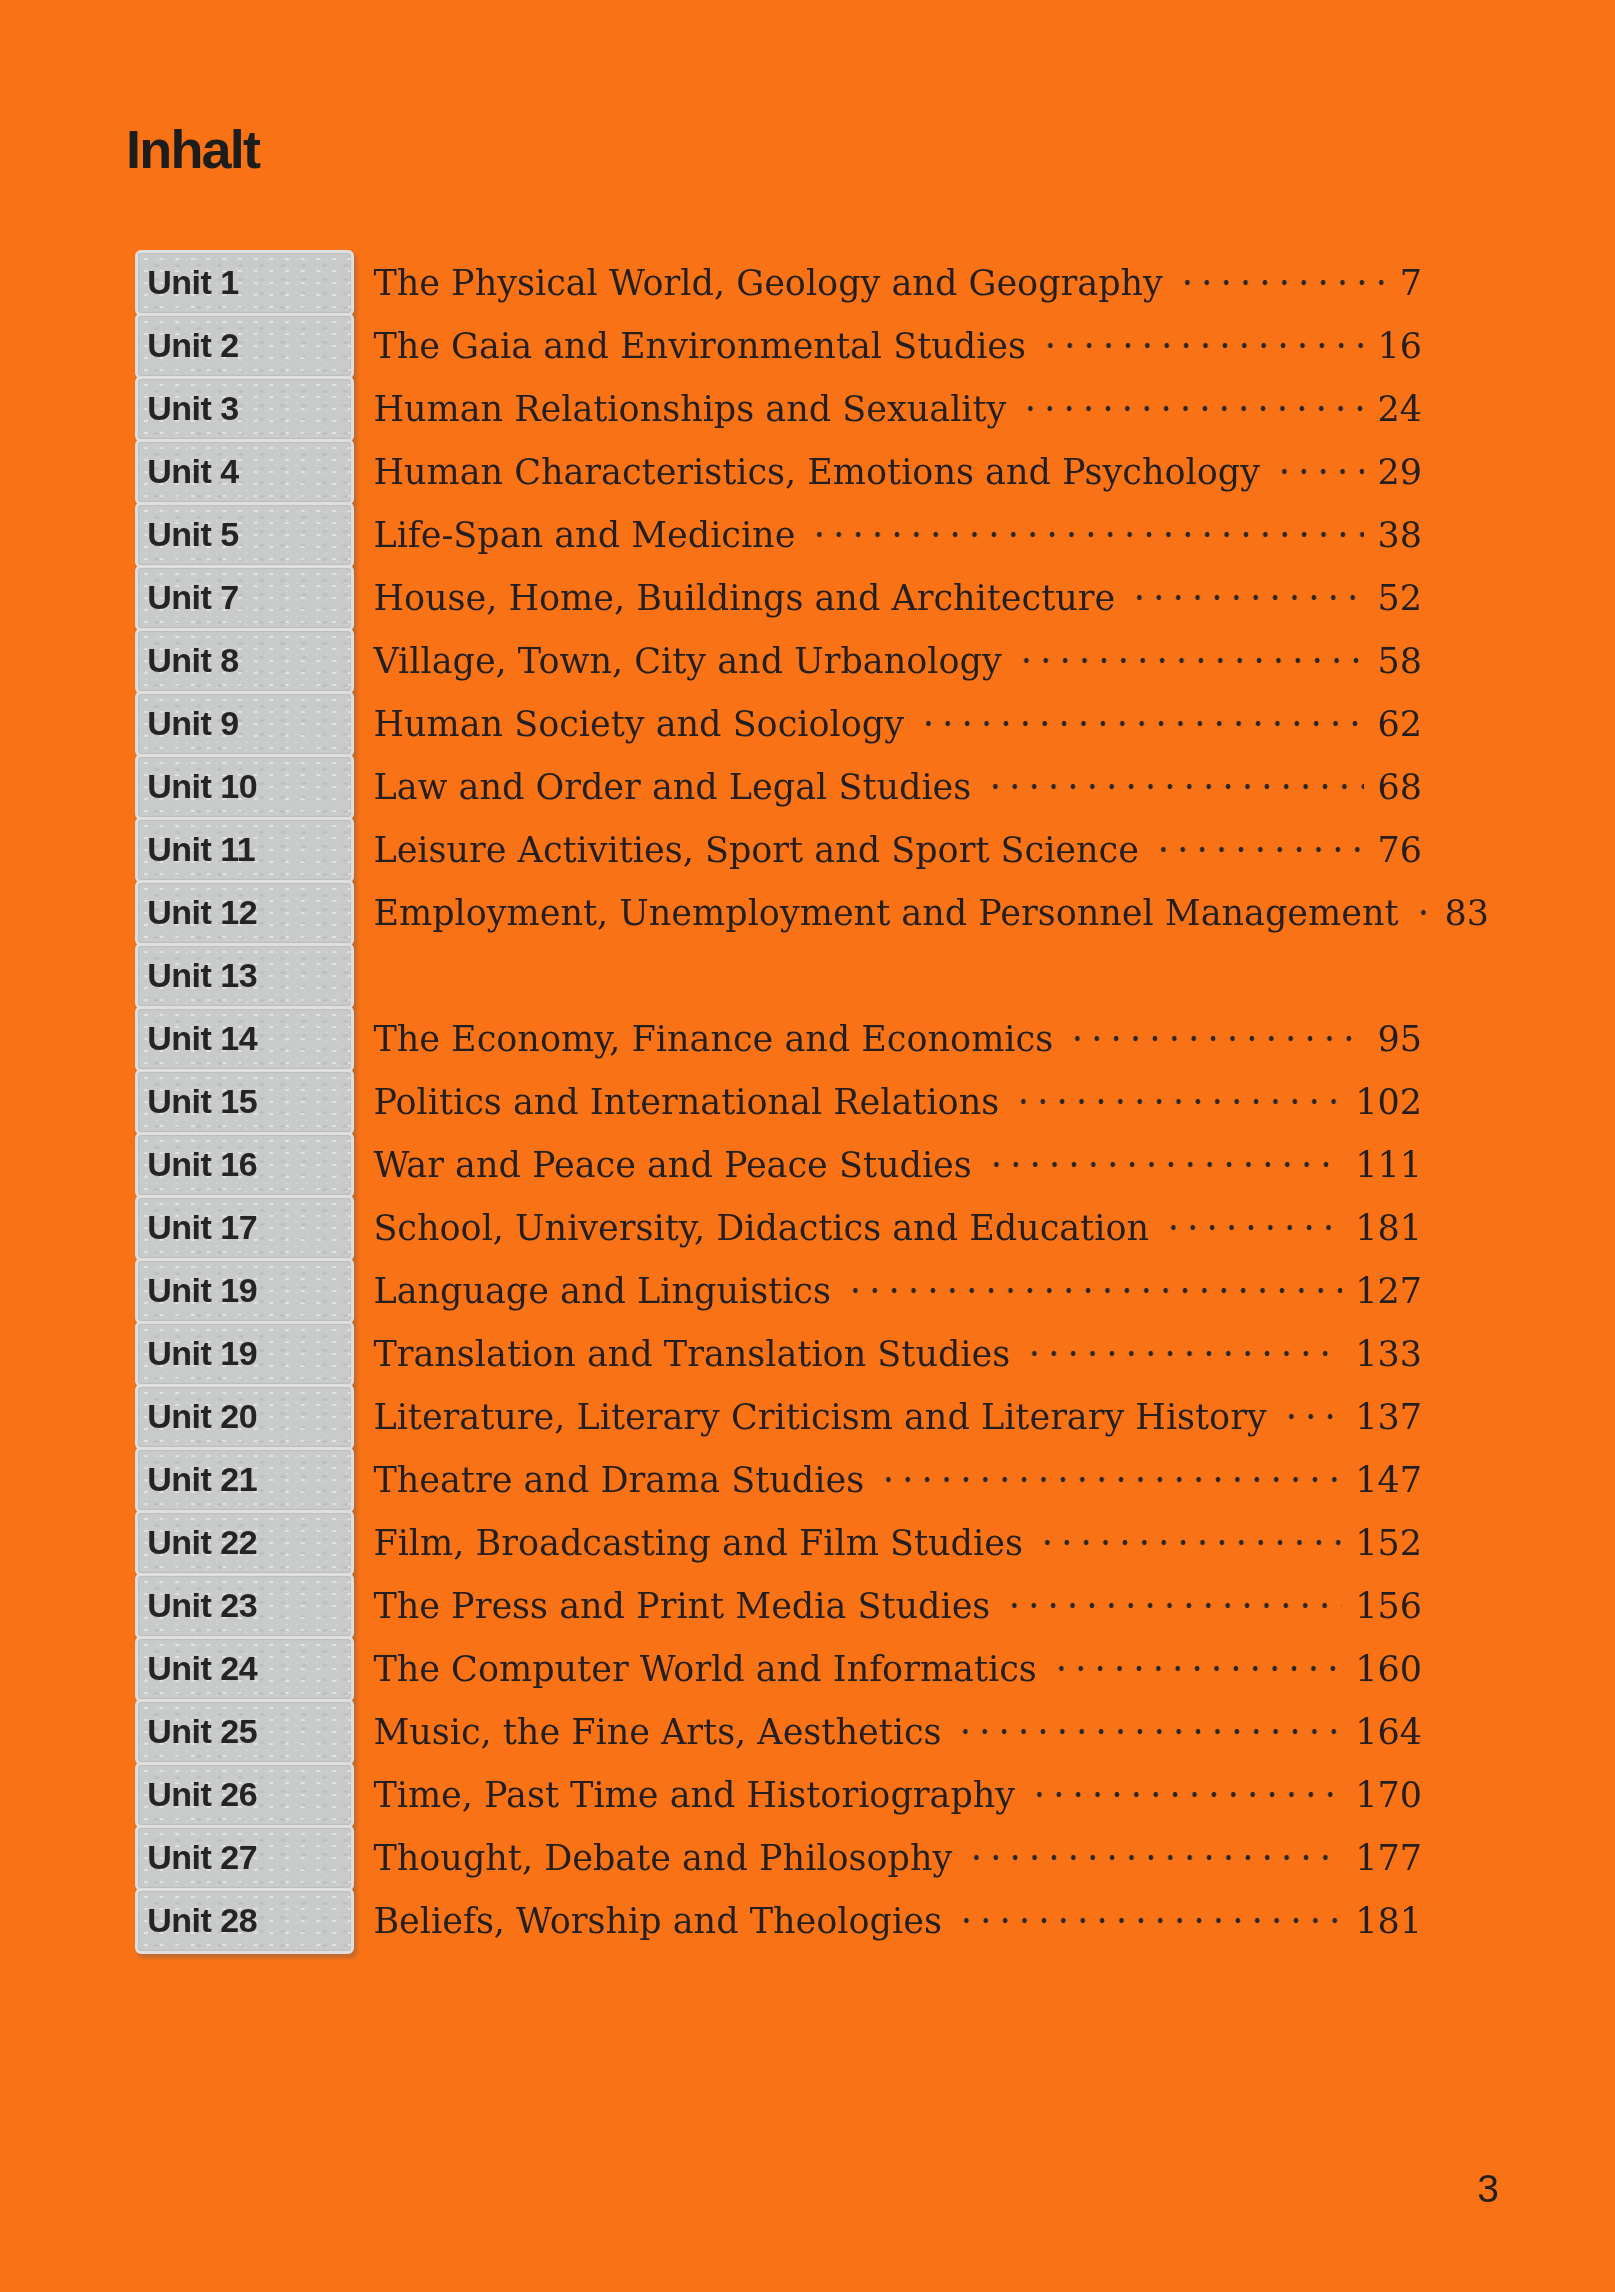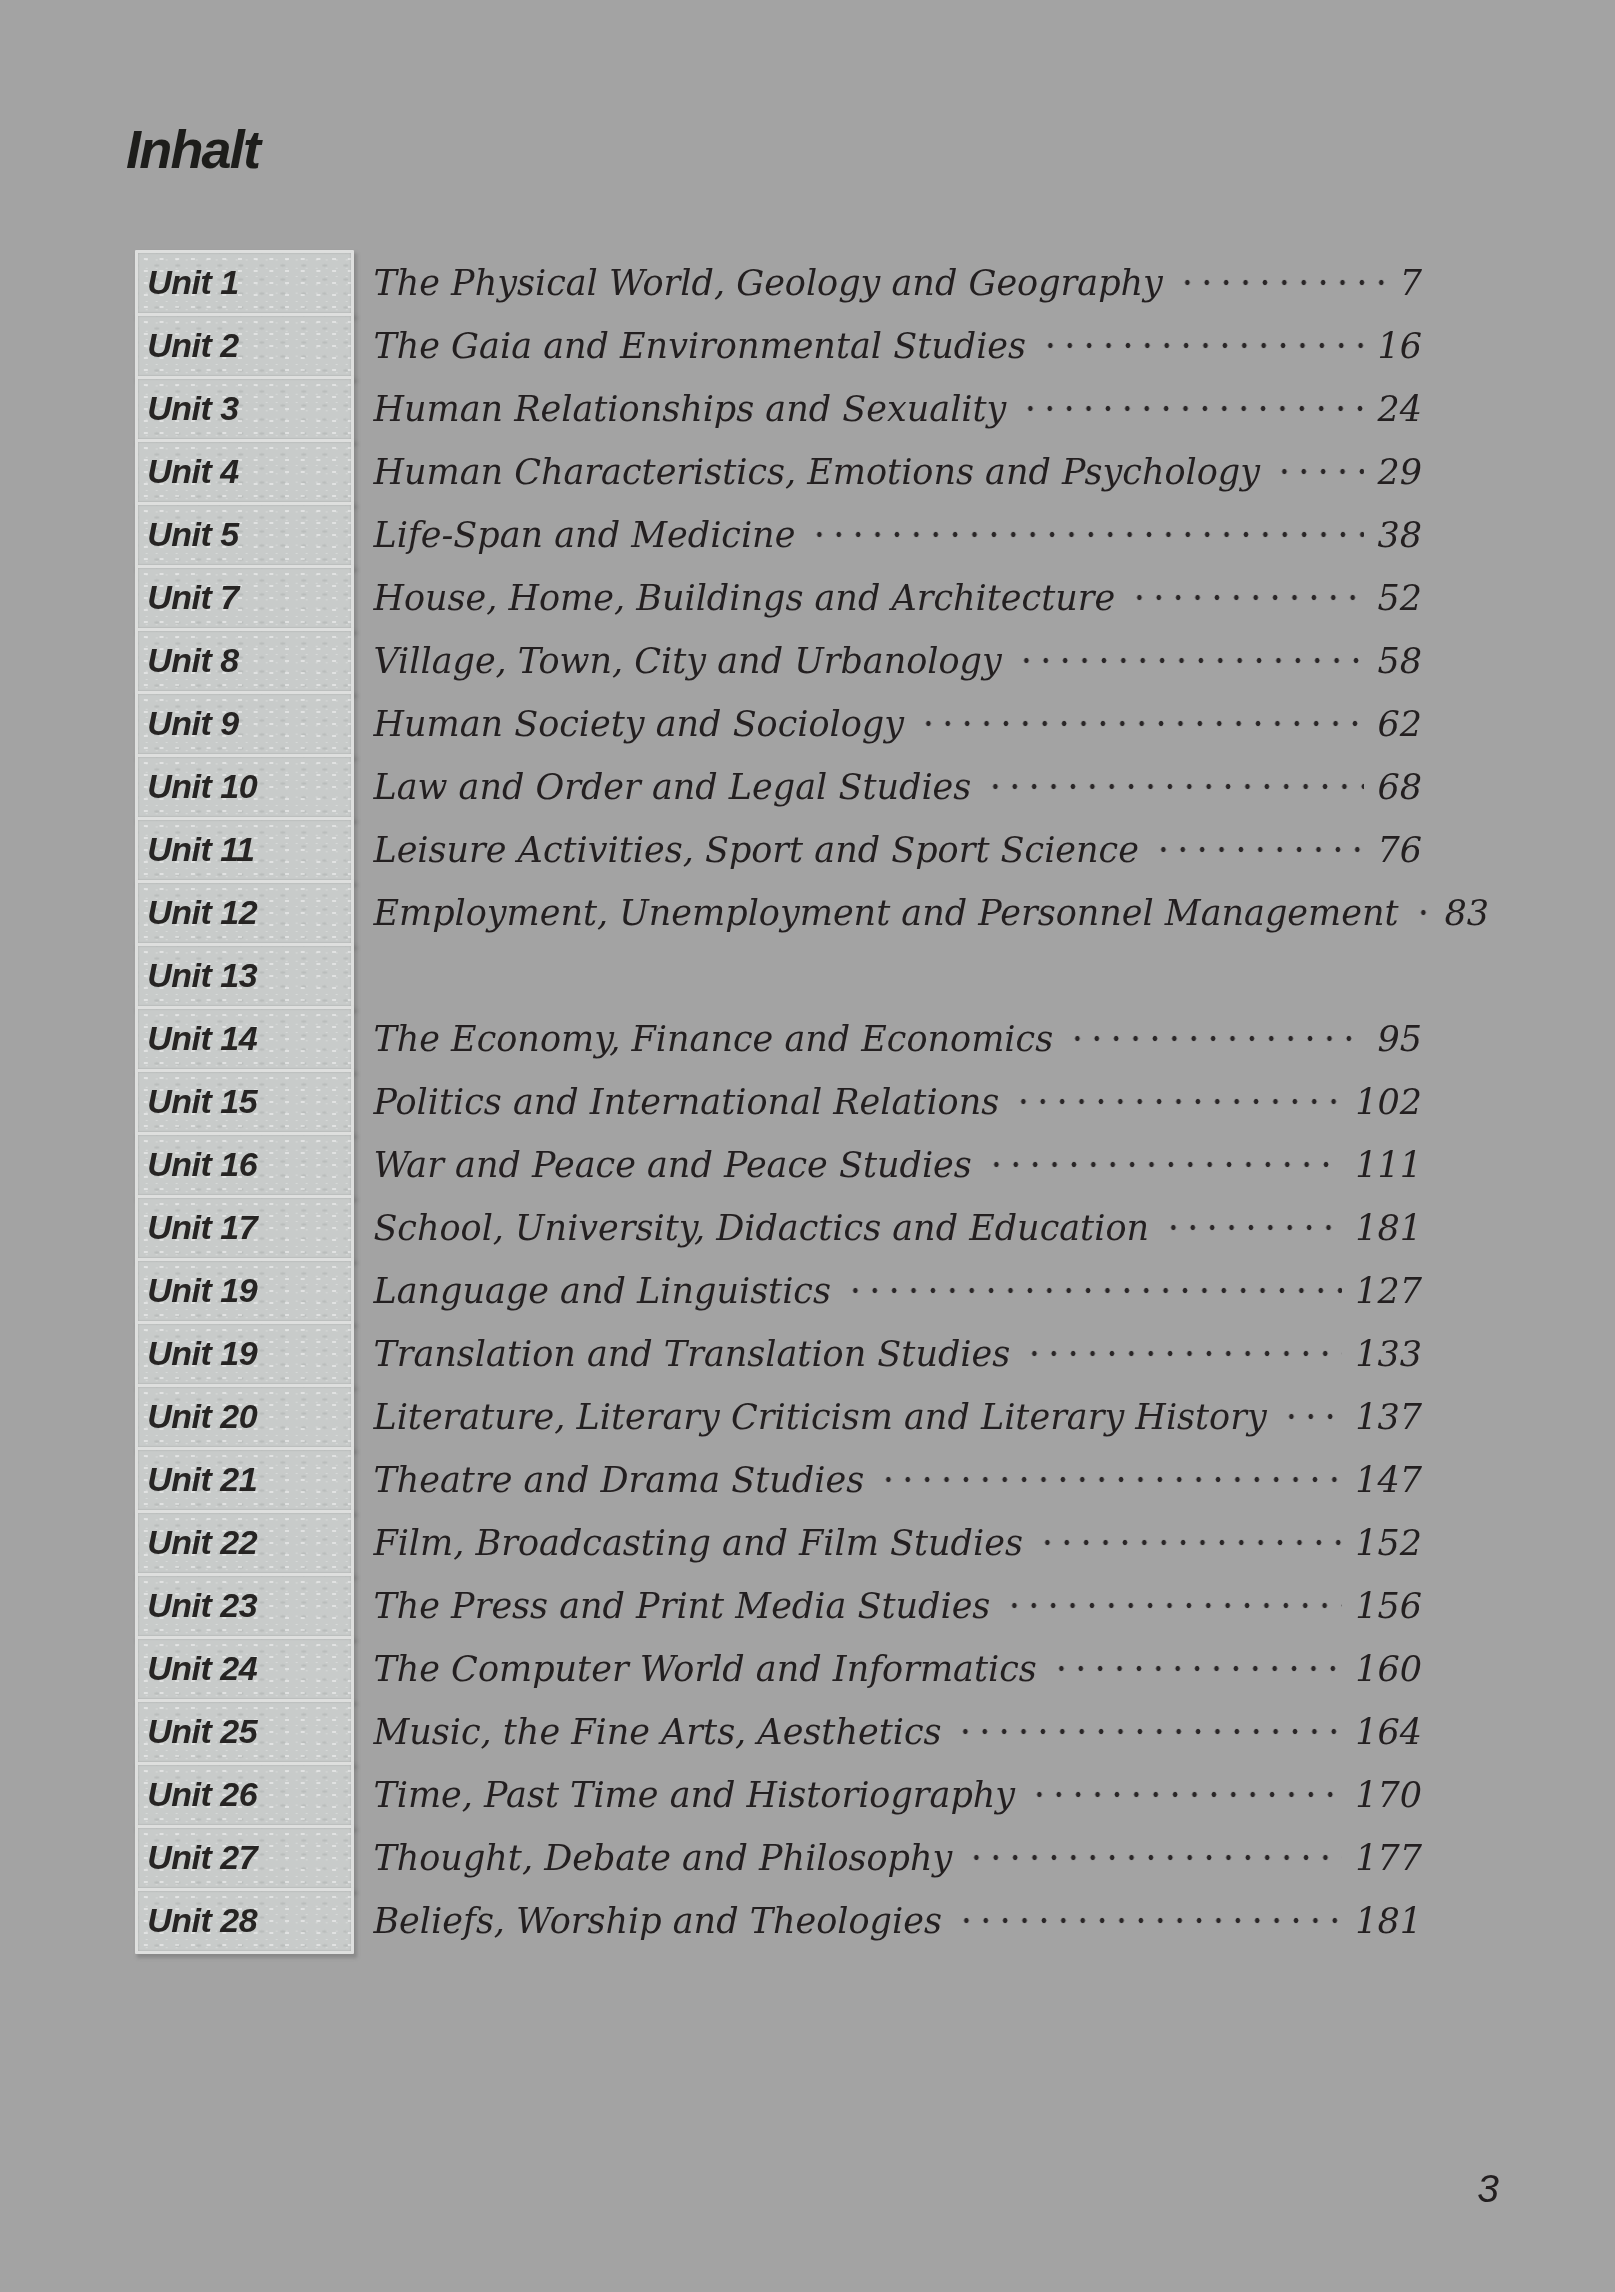--- a/index.html
+++ b/index.html
@@ -10,22 +10,21 @@
     background: #ffffff;
     font-family: "Liberation Sans", sans-serif;
     color: #231f20;
     overflow: hidden;
   }
 
   .page {
     position: relative;
     width: 1615px;
     height: 2293px;
-    background: #a3a3a3;
-    font-style: italic;
+    background: #f97316;
   }
 
   
   .page-title {
     position: absolute;
     left: 126px;
     top: 120px;
     font-family: "Liberation Sans", sans-serif;
     font-weight: bold;
     font-size: 54px;
@@ -46,21 +45,21 @@
     display: flex;
     align-items: center;
     height: 63px;
   }
 
   
   .badge {
     flex: 0 0 219px;
     width: 219px;
     height: 66px;
-    border-radius: 1px;
+    border-radius: 6px;
     border: 3.7px solid #dedfde;
     background-color: #c8cbca;
     background-image:
       radial-gradient(rgba(255,255,255,0.45) 15%, rgba(255,255,255,0) 17%),
       radial-gradient(rgba(110,115,113,0.16) 14%, rgba(110,115,113,0) 16%),
       radial-gradient(rgba(255,255,255,0.30) 12%, rgba(255,255,255,0) 15%);
     background-size: 15.7px 12px, 21px 14px, 10px 8.3px;
     background-position: 0 0, 8.3px 5.5px, 3.7px 2.8px;
     box-shadow: 2.8px 3.7px 3.7px rgba(90,90,90,0.35), inset 0 0 1.8px rgba(120,120,120,0.5);
     display: flex;

